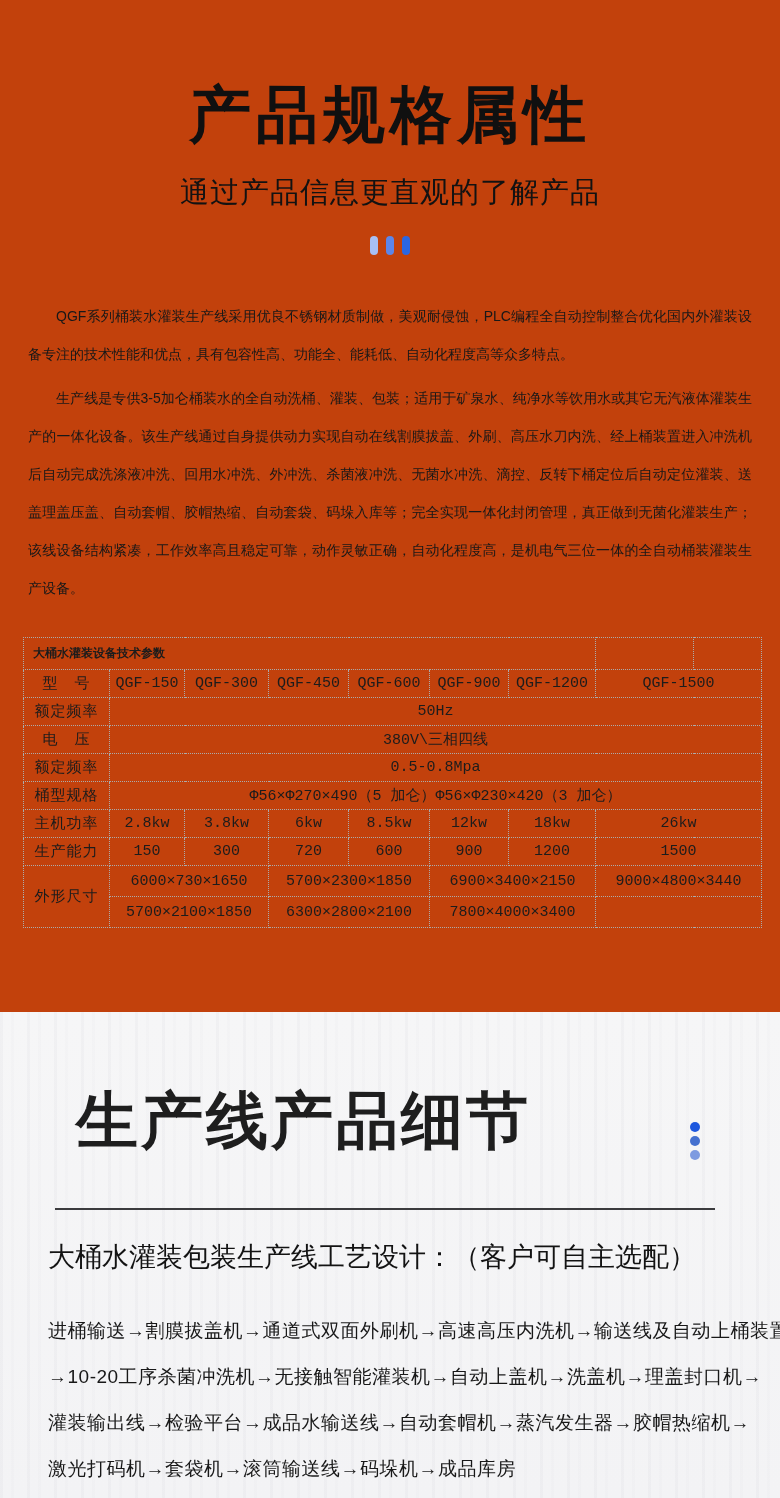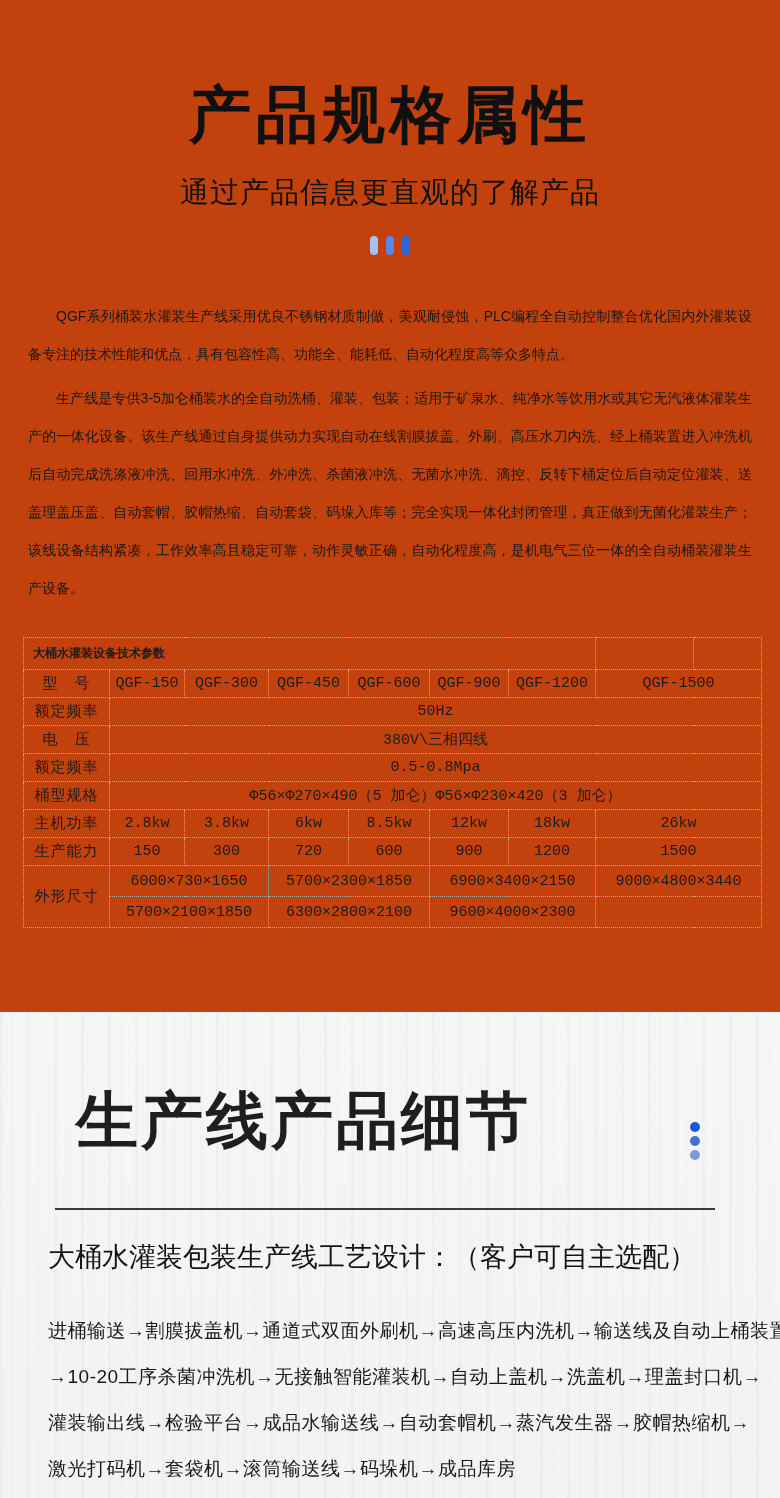--- a/index.html
+++ b/index.html
@@ -168,21 +168,21 @@
       <tr class="dim-row">
         <td class="lbl" rowspan="2">外形尺寸</td>
         <td colspan="2">6000×730×1650</td>
         <td colspan="2">5700×2300×1850</td>
         <td colspan="2">6900×3400×2150</td>
         <td colspan="2">9000×4800×3440</td>
       </tr>
       <tr class="dim-row">
         <td colspan="2">5700×2100×1850</td>
         <td colspan="2">6300×2800×2100</td>
-        <td colspan="2">9600×4000×2300</td>
+        <td colspan="2">7800×4000×3400</td>
         <td colspan="2"></td>
       </tr>
     </tbody>
       </table>
   </div>
 
 </div>
 
 <div class="detail-section">
   <div class="detail-heading-row">

